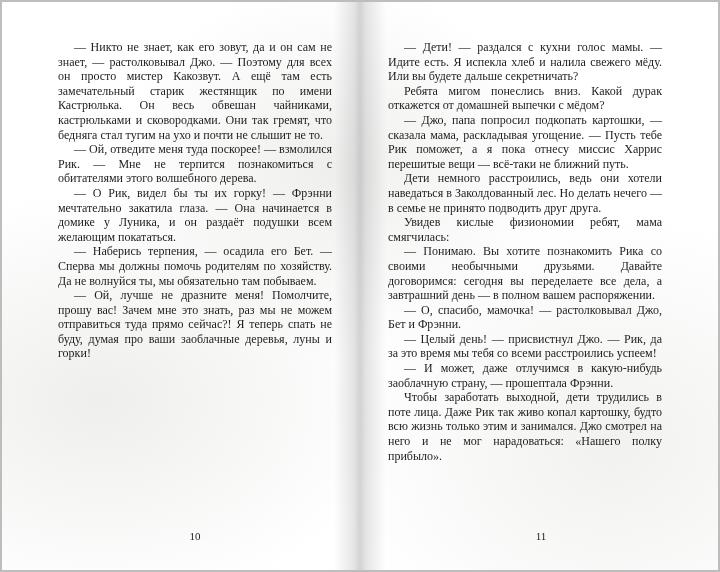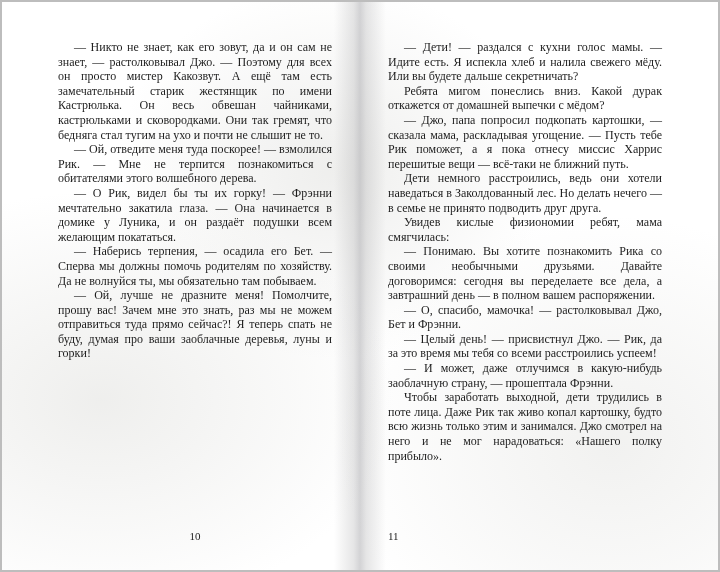--- a/index.html
+++ b/index.html
@@ -82,20 +82,21 @@
   }
   .page-left .folio {
     left: 0;
     right: 28px;
     text-align: center;
     padding-left: 58px;
   }
   .page-right .folio {
     left: 28px;
     right: 0;
+    text-align: center;
     padding-right: 26px;
   }
   .edge-top, .edge-bottom, .edge-left, .edge-right {
     position: absolute;
     background: #bdbdbd;
     z-index: 5;
     pointer-events: none;
   }
   .edge-top { top: 0; left: 0; right: 0; height: 2px; }
   .edge-bottom { bottom: 0; left: 0; right: 0; height: 2px; }

